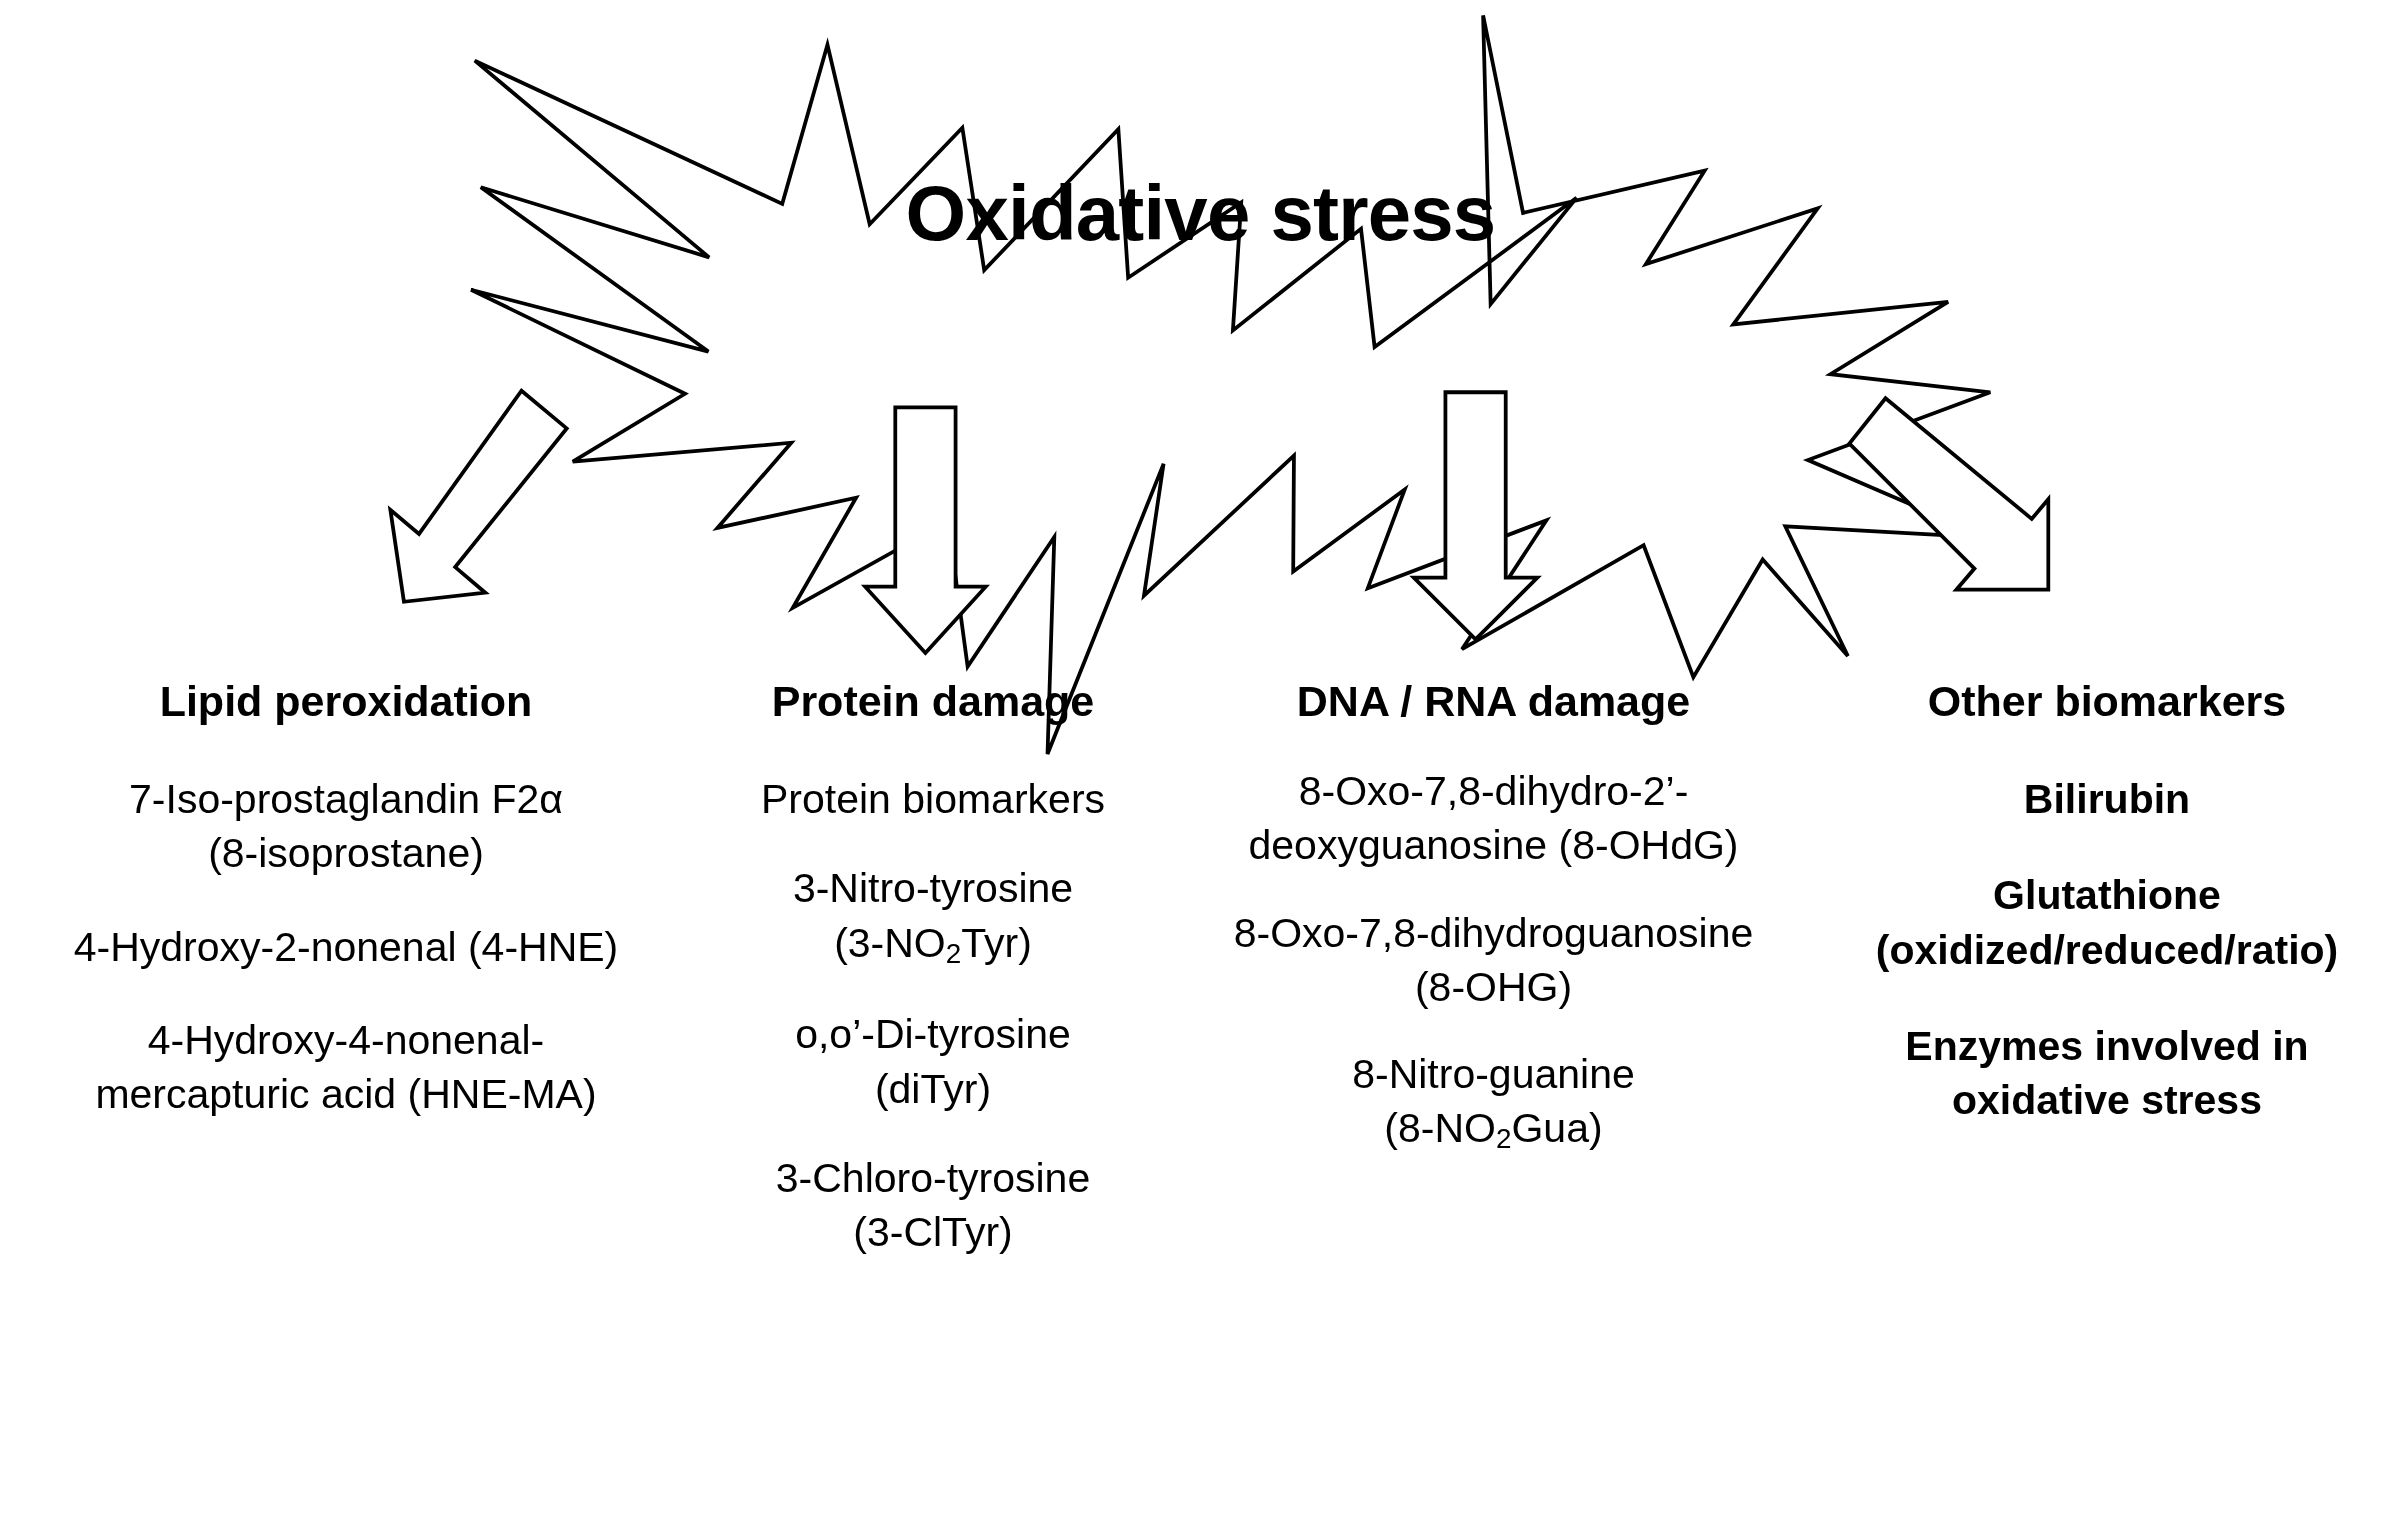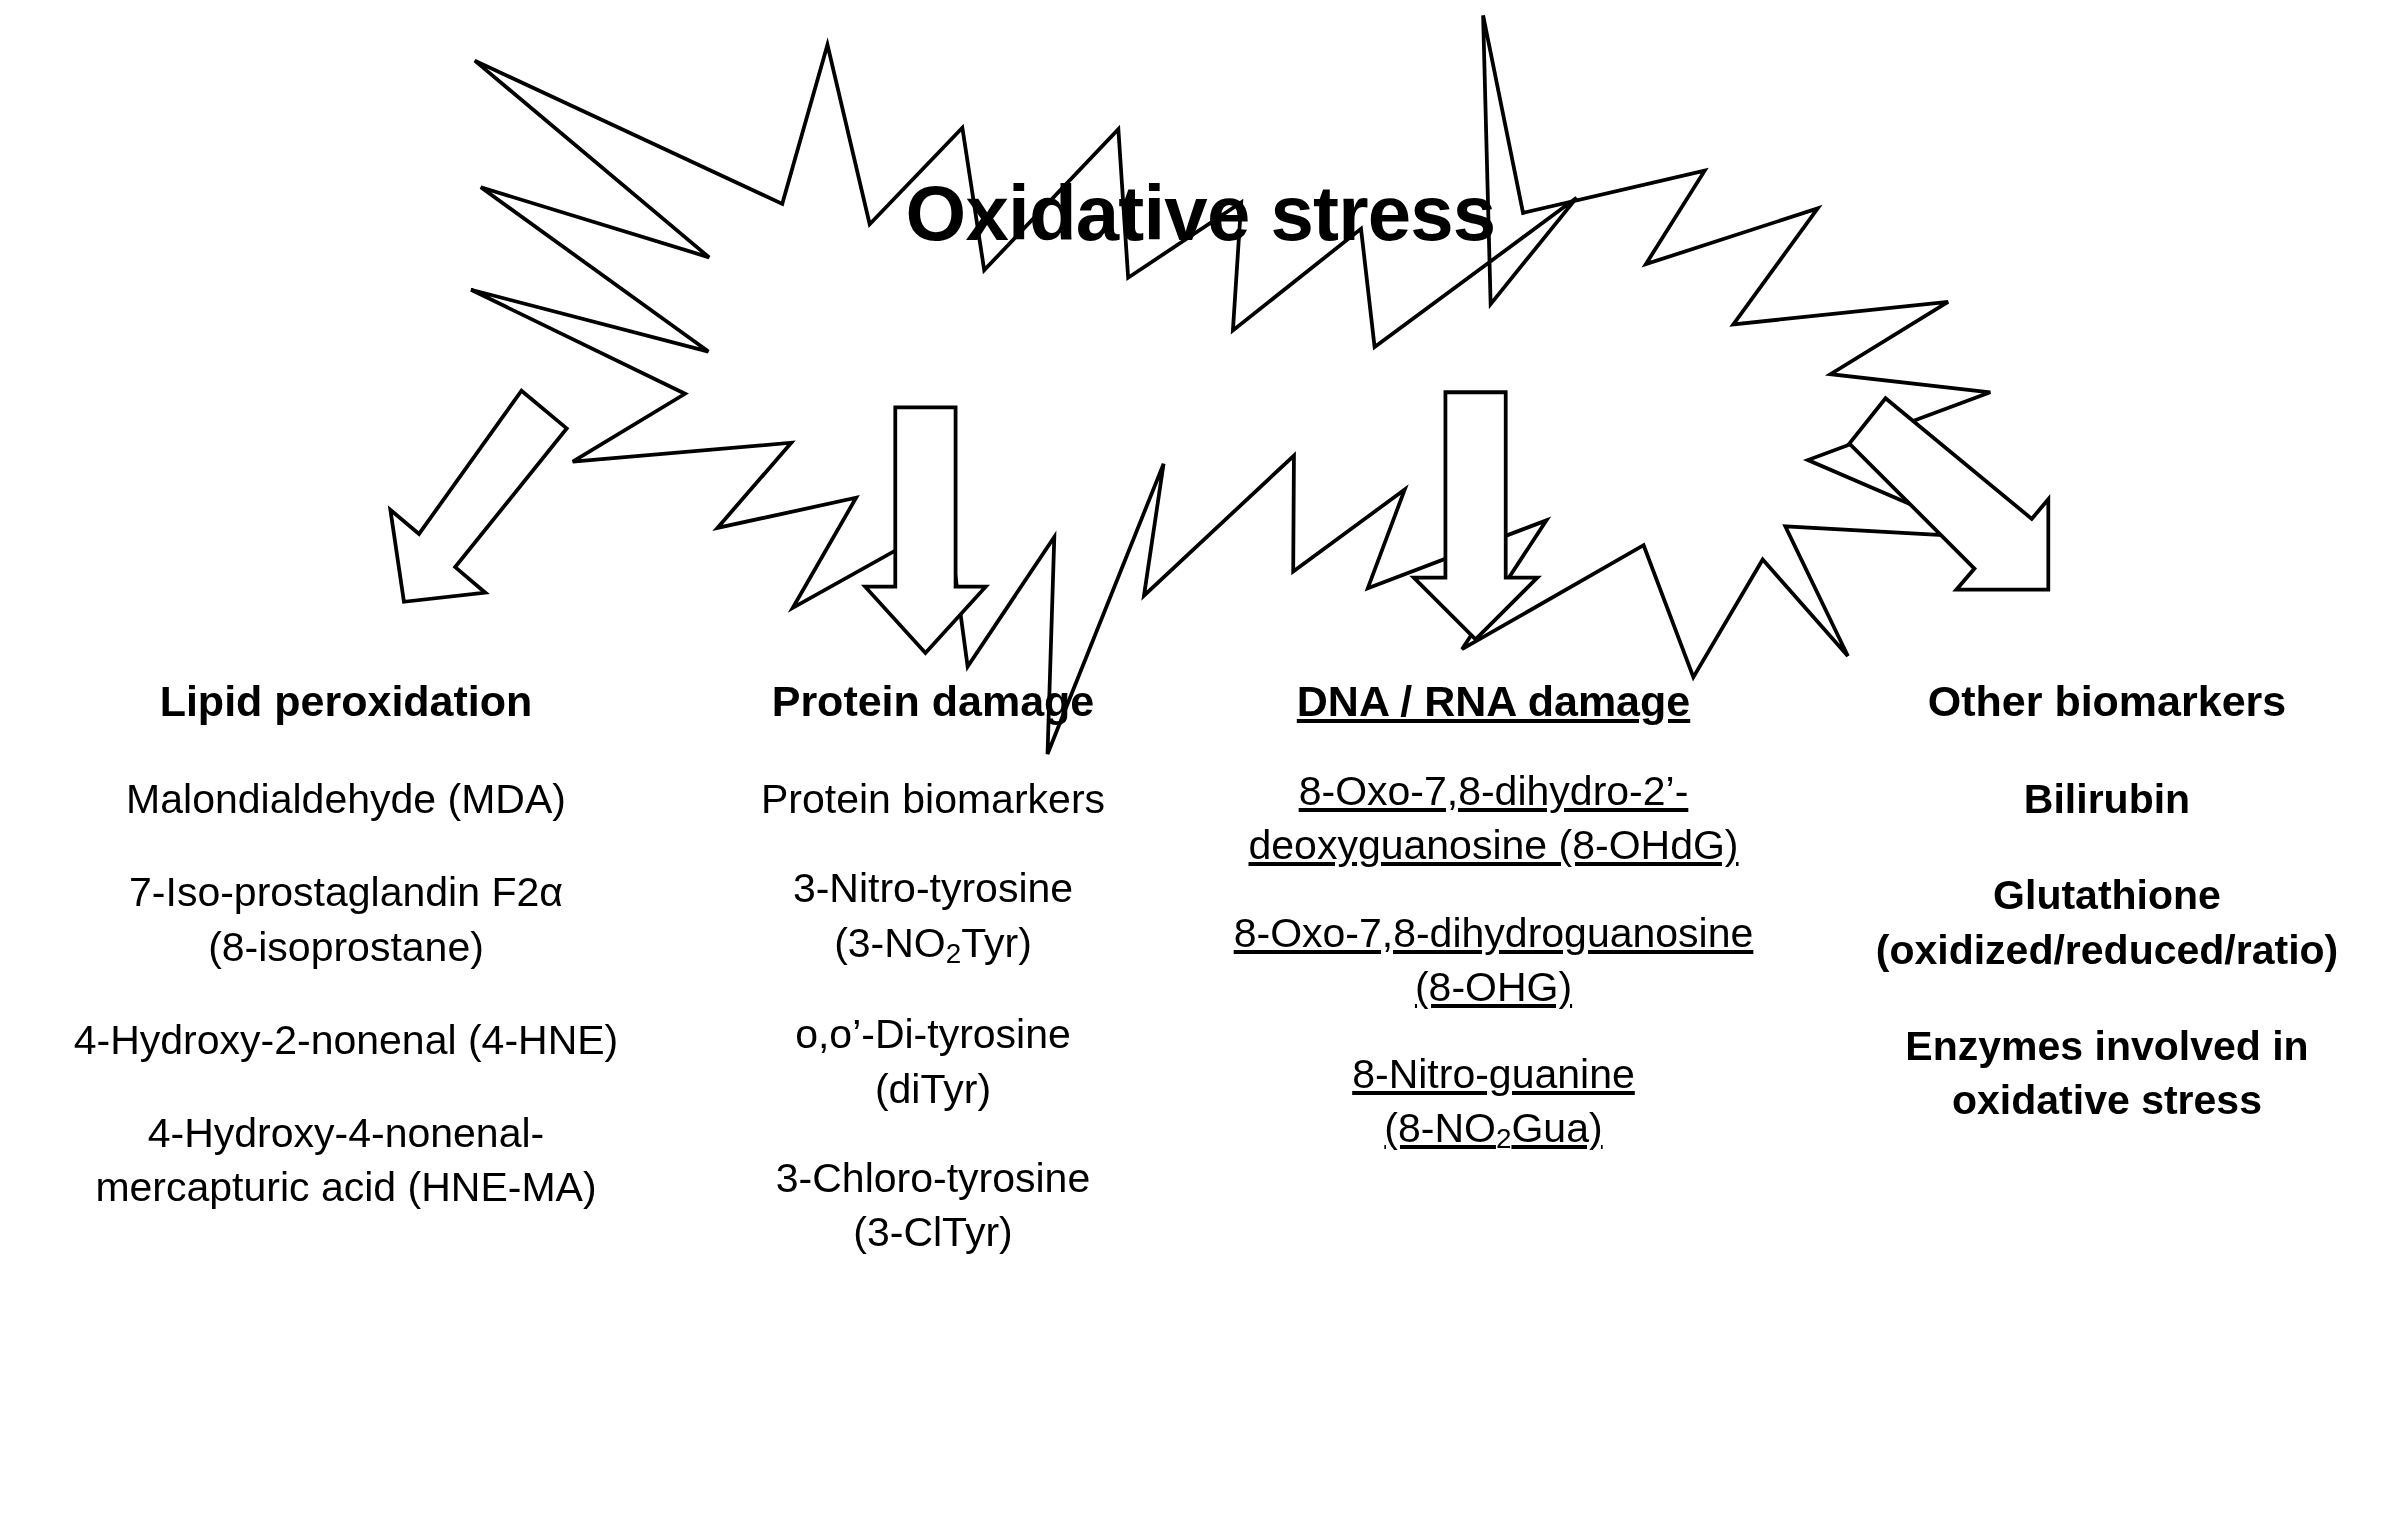--- a/index.html
+++ b/index.html
@@ -51,21 +51,21 @@
   .column {
     box-sizing: border-box;
     display: flex;
     flex-direction: column;
     align-items: center;
     text-align: center;
   }
 
   .col-0 { width: 692px; padding: 0 13.6px; justify-content: space-between; }
   .col-1 { width: 482px; padding: 0 7.5px; }
-  .col-2 { width: 639px; padding: 0 12px; text-decoration: underline; }
+  .col-2 { width: 639px; padding: 0 12px; }
   .col-3 { width: 588px; padding: 0 6px; }
 
   .col-header {
     font-size: 43px;
     font-weight: bold;
     line-height: 1.1;
     white-space: nowrap;
     margin-bottom: 0;
   }
 
@@ -165,21 +165,20 @@
   <polygon fill="#ffffff" stroke="#000000" stroke-width="5" stroke-linejoin="miter" points="2502,528 2696,688 2718,662 2718,782 2596,782 2620,754 2454,588"></polygon>
 </svg>
 
 <div class="burst-title">Oxidative stress</div>
 
 <div class="columns">
 
   <div class="column col-0">
     <div class="col-header">Lipid peroxidation</div>
     <div class="col-items">
-      <div class="col-item">Malondialdehyde (MDA)</div>
       <div class="col-item">7-Iso-prostaglandin F2α
 (8-isoprostane)</div>
       <div class="col-item">4-Hydroxy-2-nonenal (4-HNE)</div>
       <div class="col-item">4-Hydroxy-4-nonenal-
 mercapturic acid (HNE-MA)</div>
     </div>
   </div>
 
   <div class="column col-1">
     <div class="col-header">Protein damage</div>

